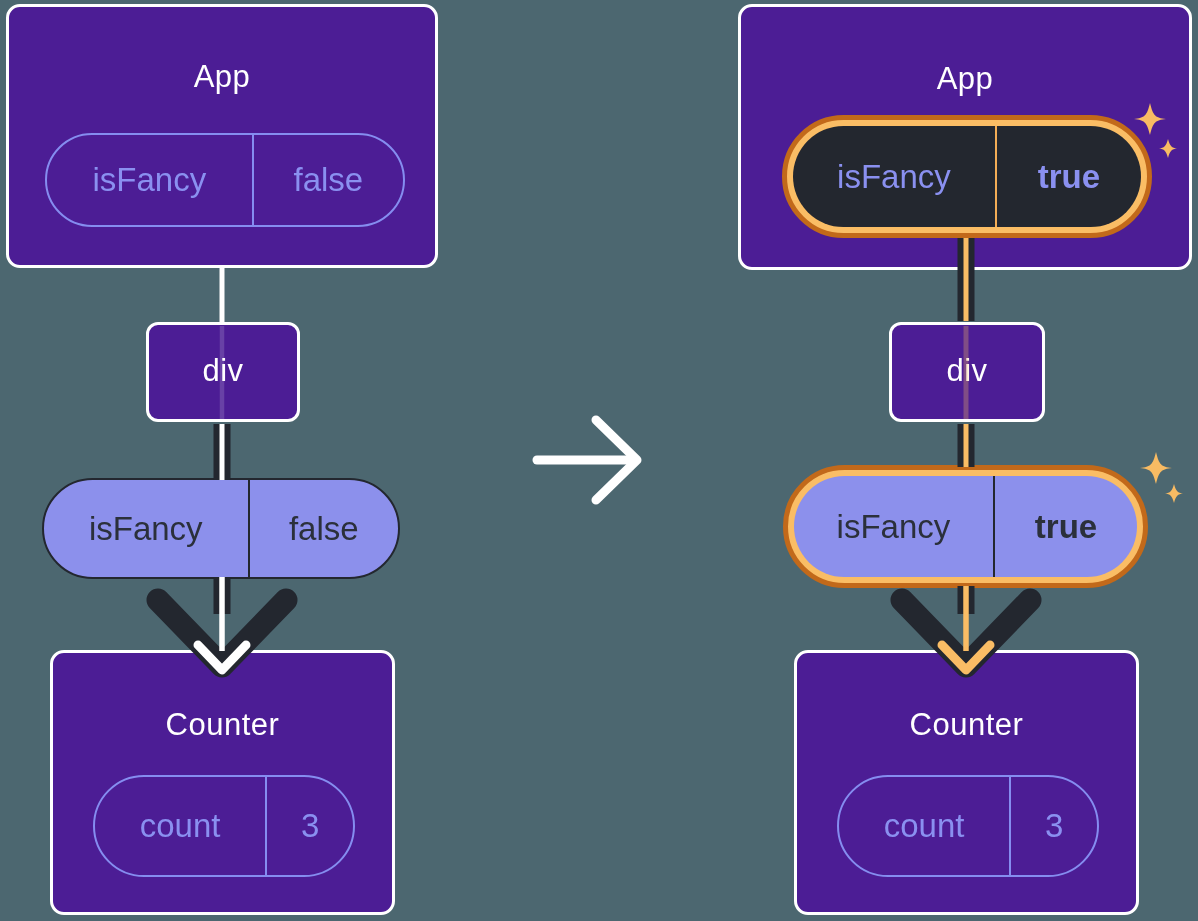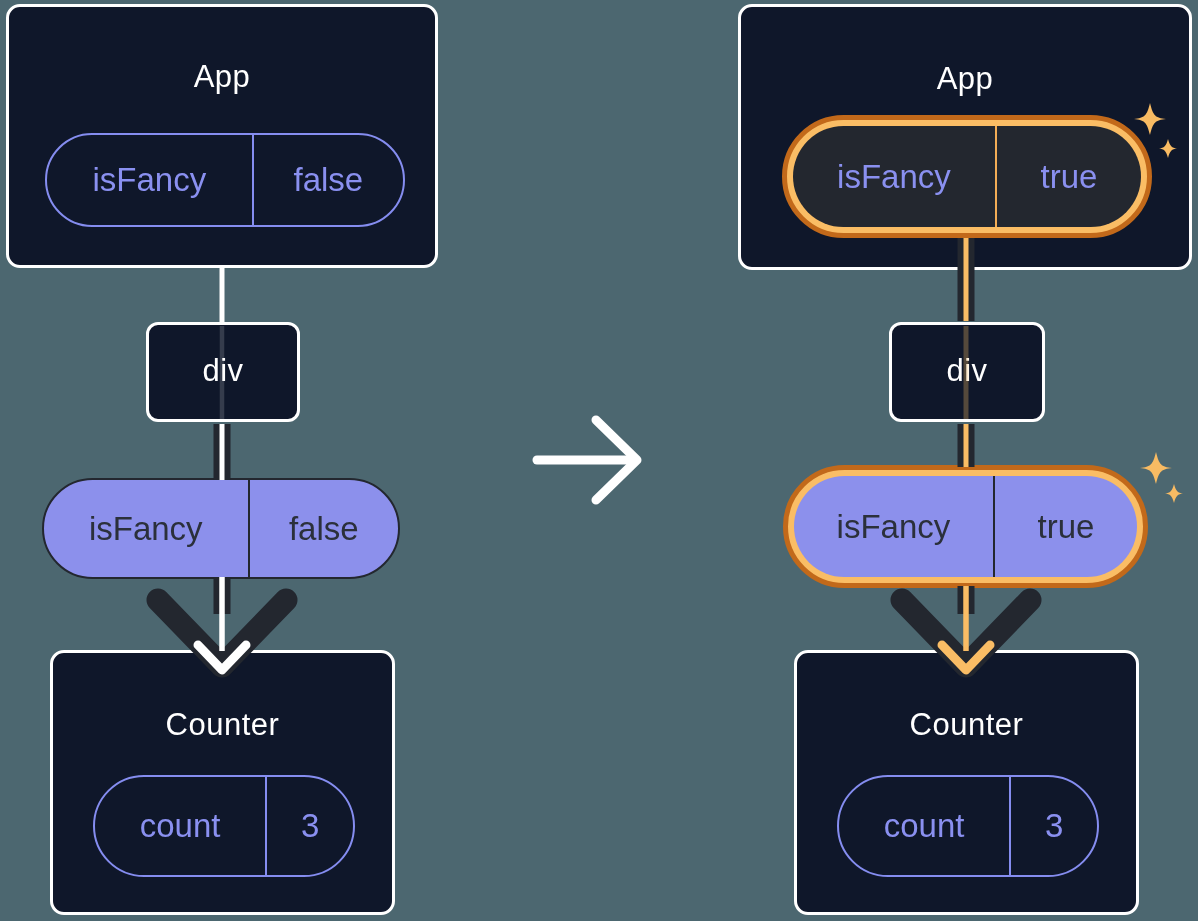--- a/index.html
+++ b/index.html
@@ -5,21 +5,21 @@
   html,body{margin:0;padding:0;background:#4c6770;}
   .stage{
     position:relative;
     width:1198px;height:921px;
     background:#4c6770;
     font-family:"Liberation Sans","DejaVu Sans",sans-serif;
     overflow:hidden;
   }
   .card{
     position:absolute;
-    background:#0f172a;
+    background:#4c1d95;
     border:3px solid #ffffff;
     border-radius:14px;
     box-sizing:border-box;
     text-decoration:underline;
   }
   .card-title{
     position:absolute;
     left:0;right:0;
     text-align:center;
     color:#ffffff;
@@ -69,21 +69,21 @@
     display:flex;
     align-items:stretch;
     font-size:33px;
     overflow:hidden;
   }
   .fancy-inner .cell{
     display:flex;align-items:center;justify-content:center;
     box-sizing:border-box;
   }
   .fancy-inner .cell.key{flex:0 0 58%;}
-  .fancy-inner .cell.val{flex:1;font-weight:400;}
+  .fancy-inner .cell.val{flex:1;font-weight:700;}
   .fancy-dark{background:#23272f;color:#8a90f0;}
   .fancy-dark .cell.val{border-left:2px solid #f3ad56;}
   .fancy-purple{background:#8c90ec;color:#2b303b;}
   .fancy-purple .cell.val{border-left:2.5px solid #23272f;}
   
   .count-pill .cell.key{flex:0 0 66%;}
   .overlay{
     position:absolute;left:0;top:0;
     pointer-events:none;
     z-index:5;

